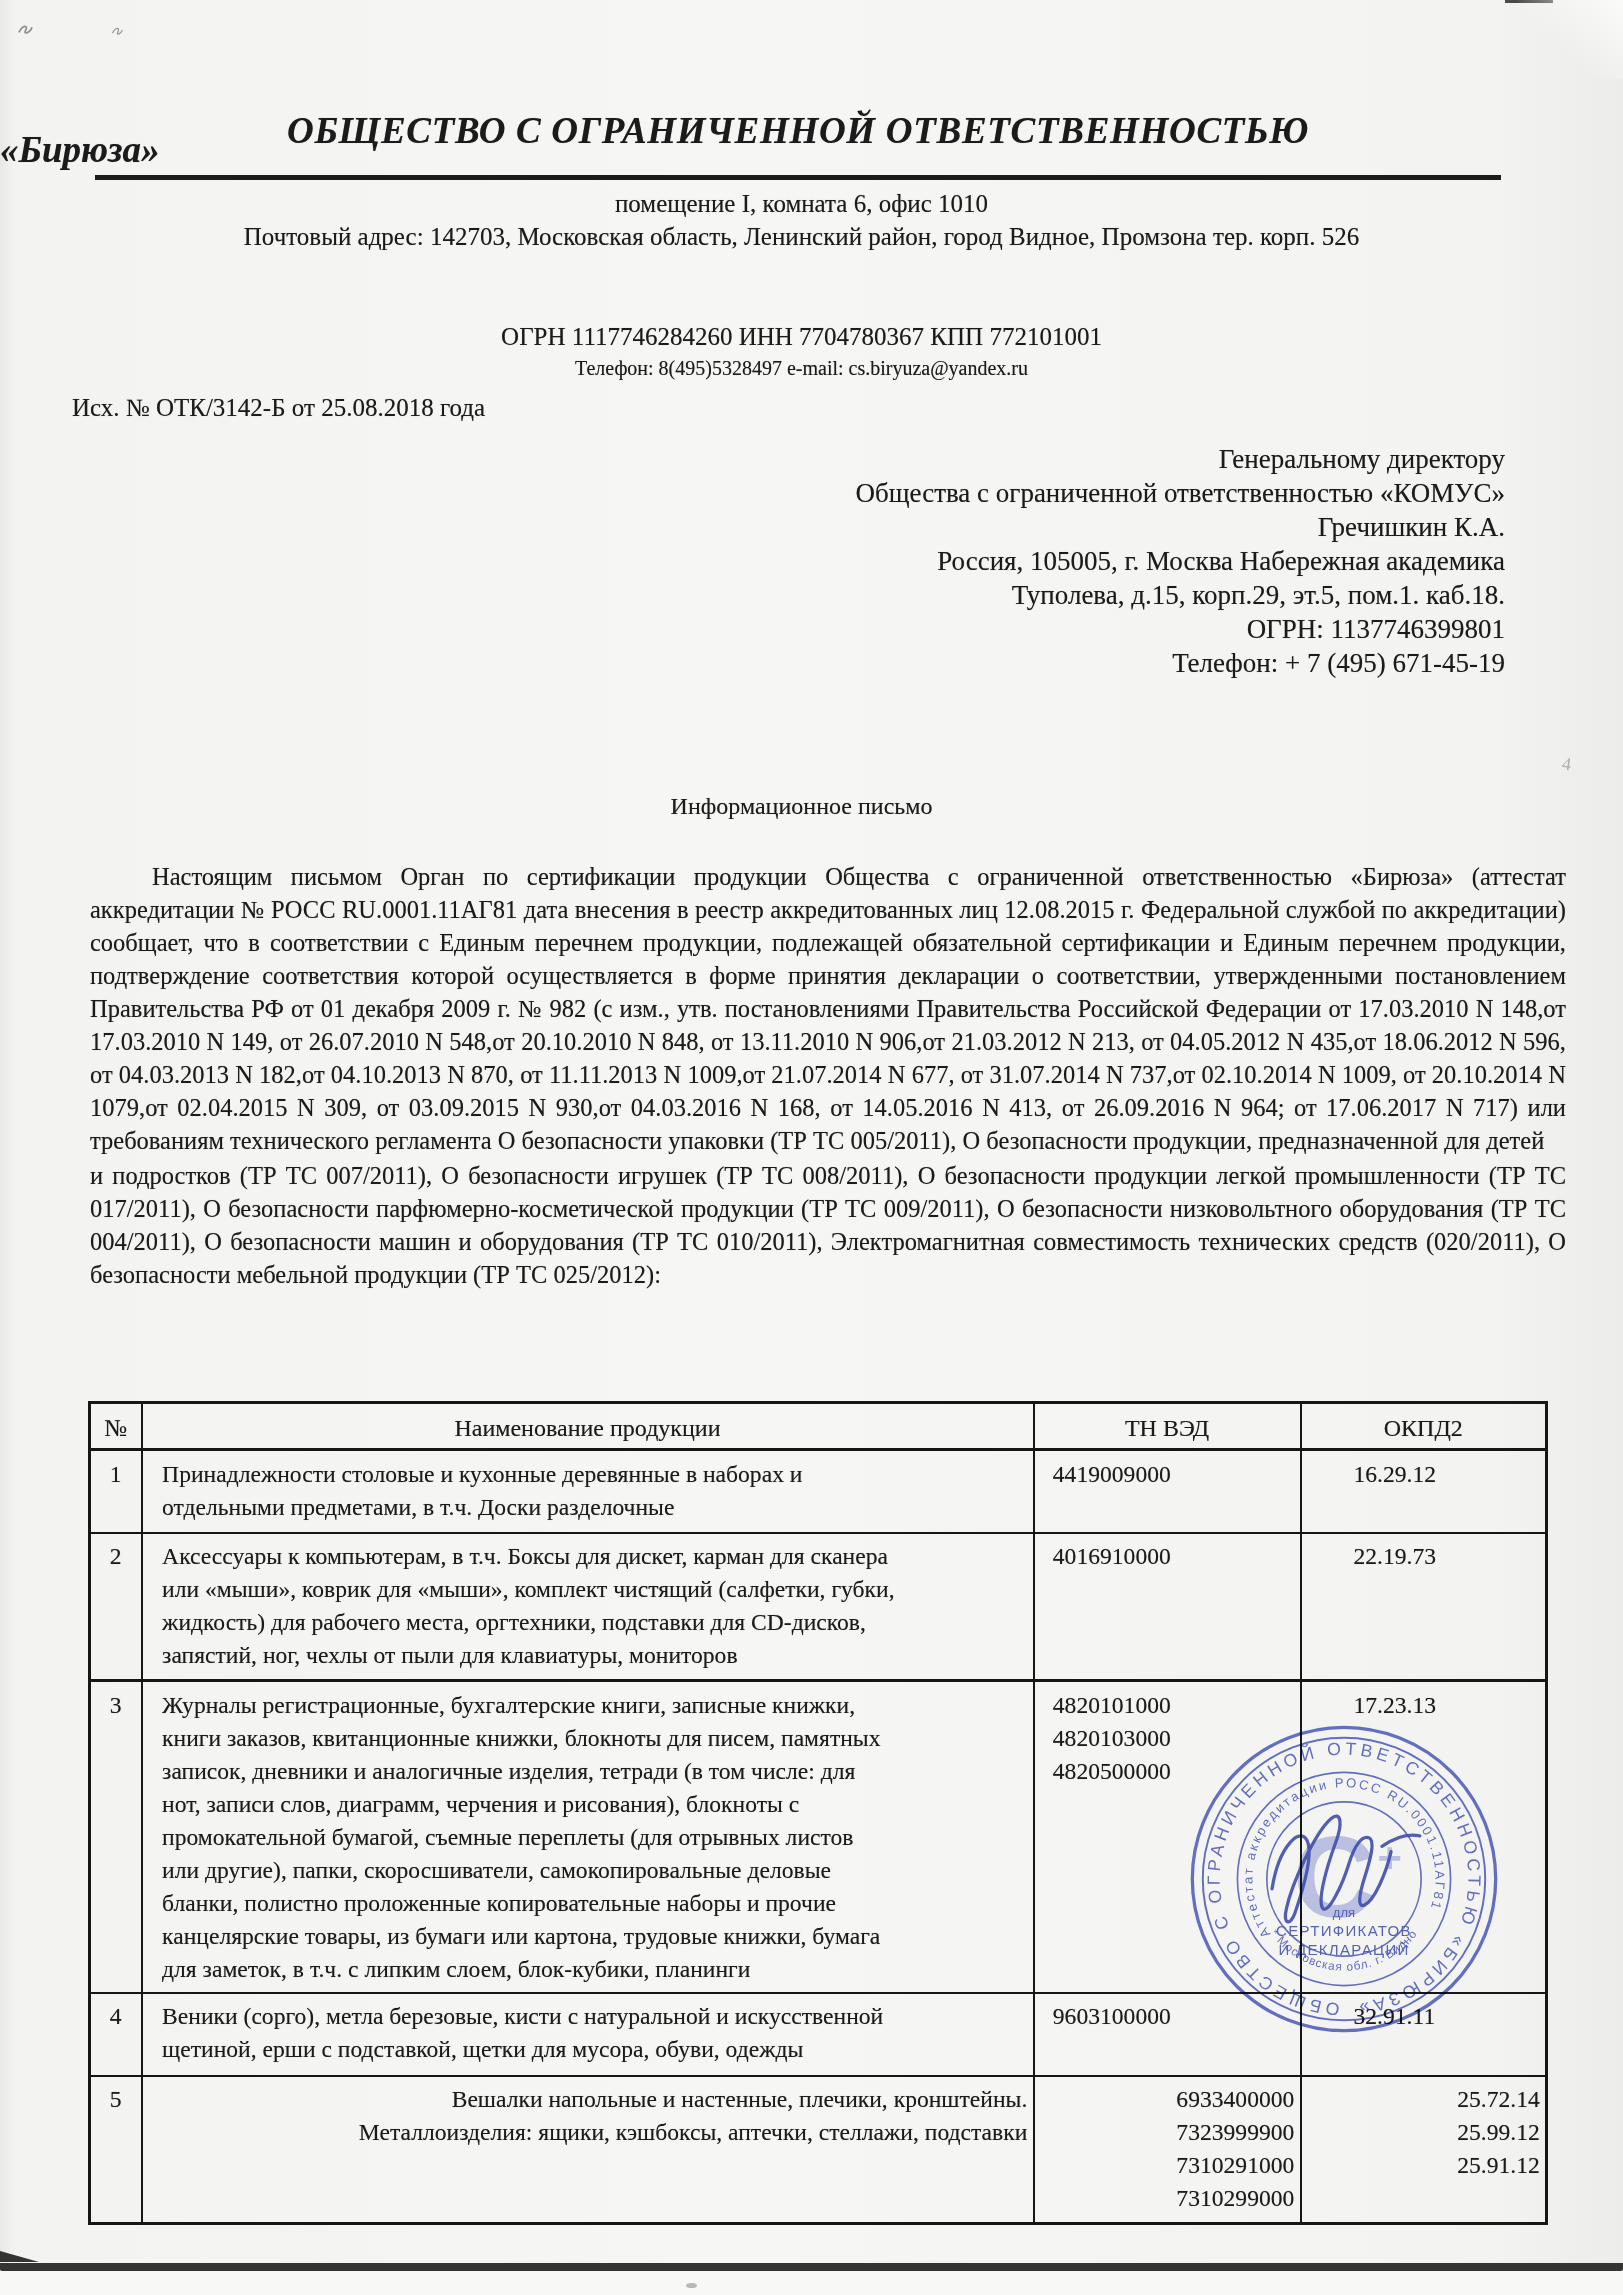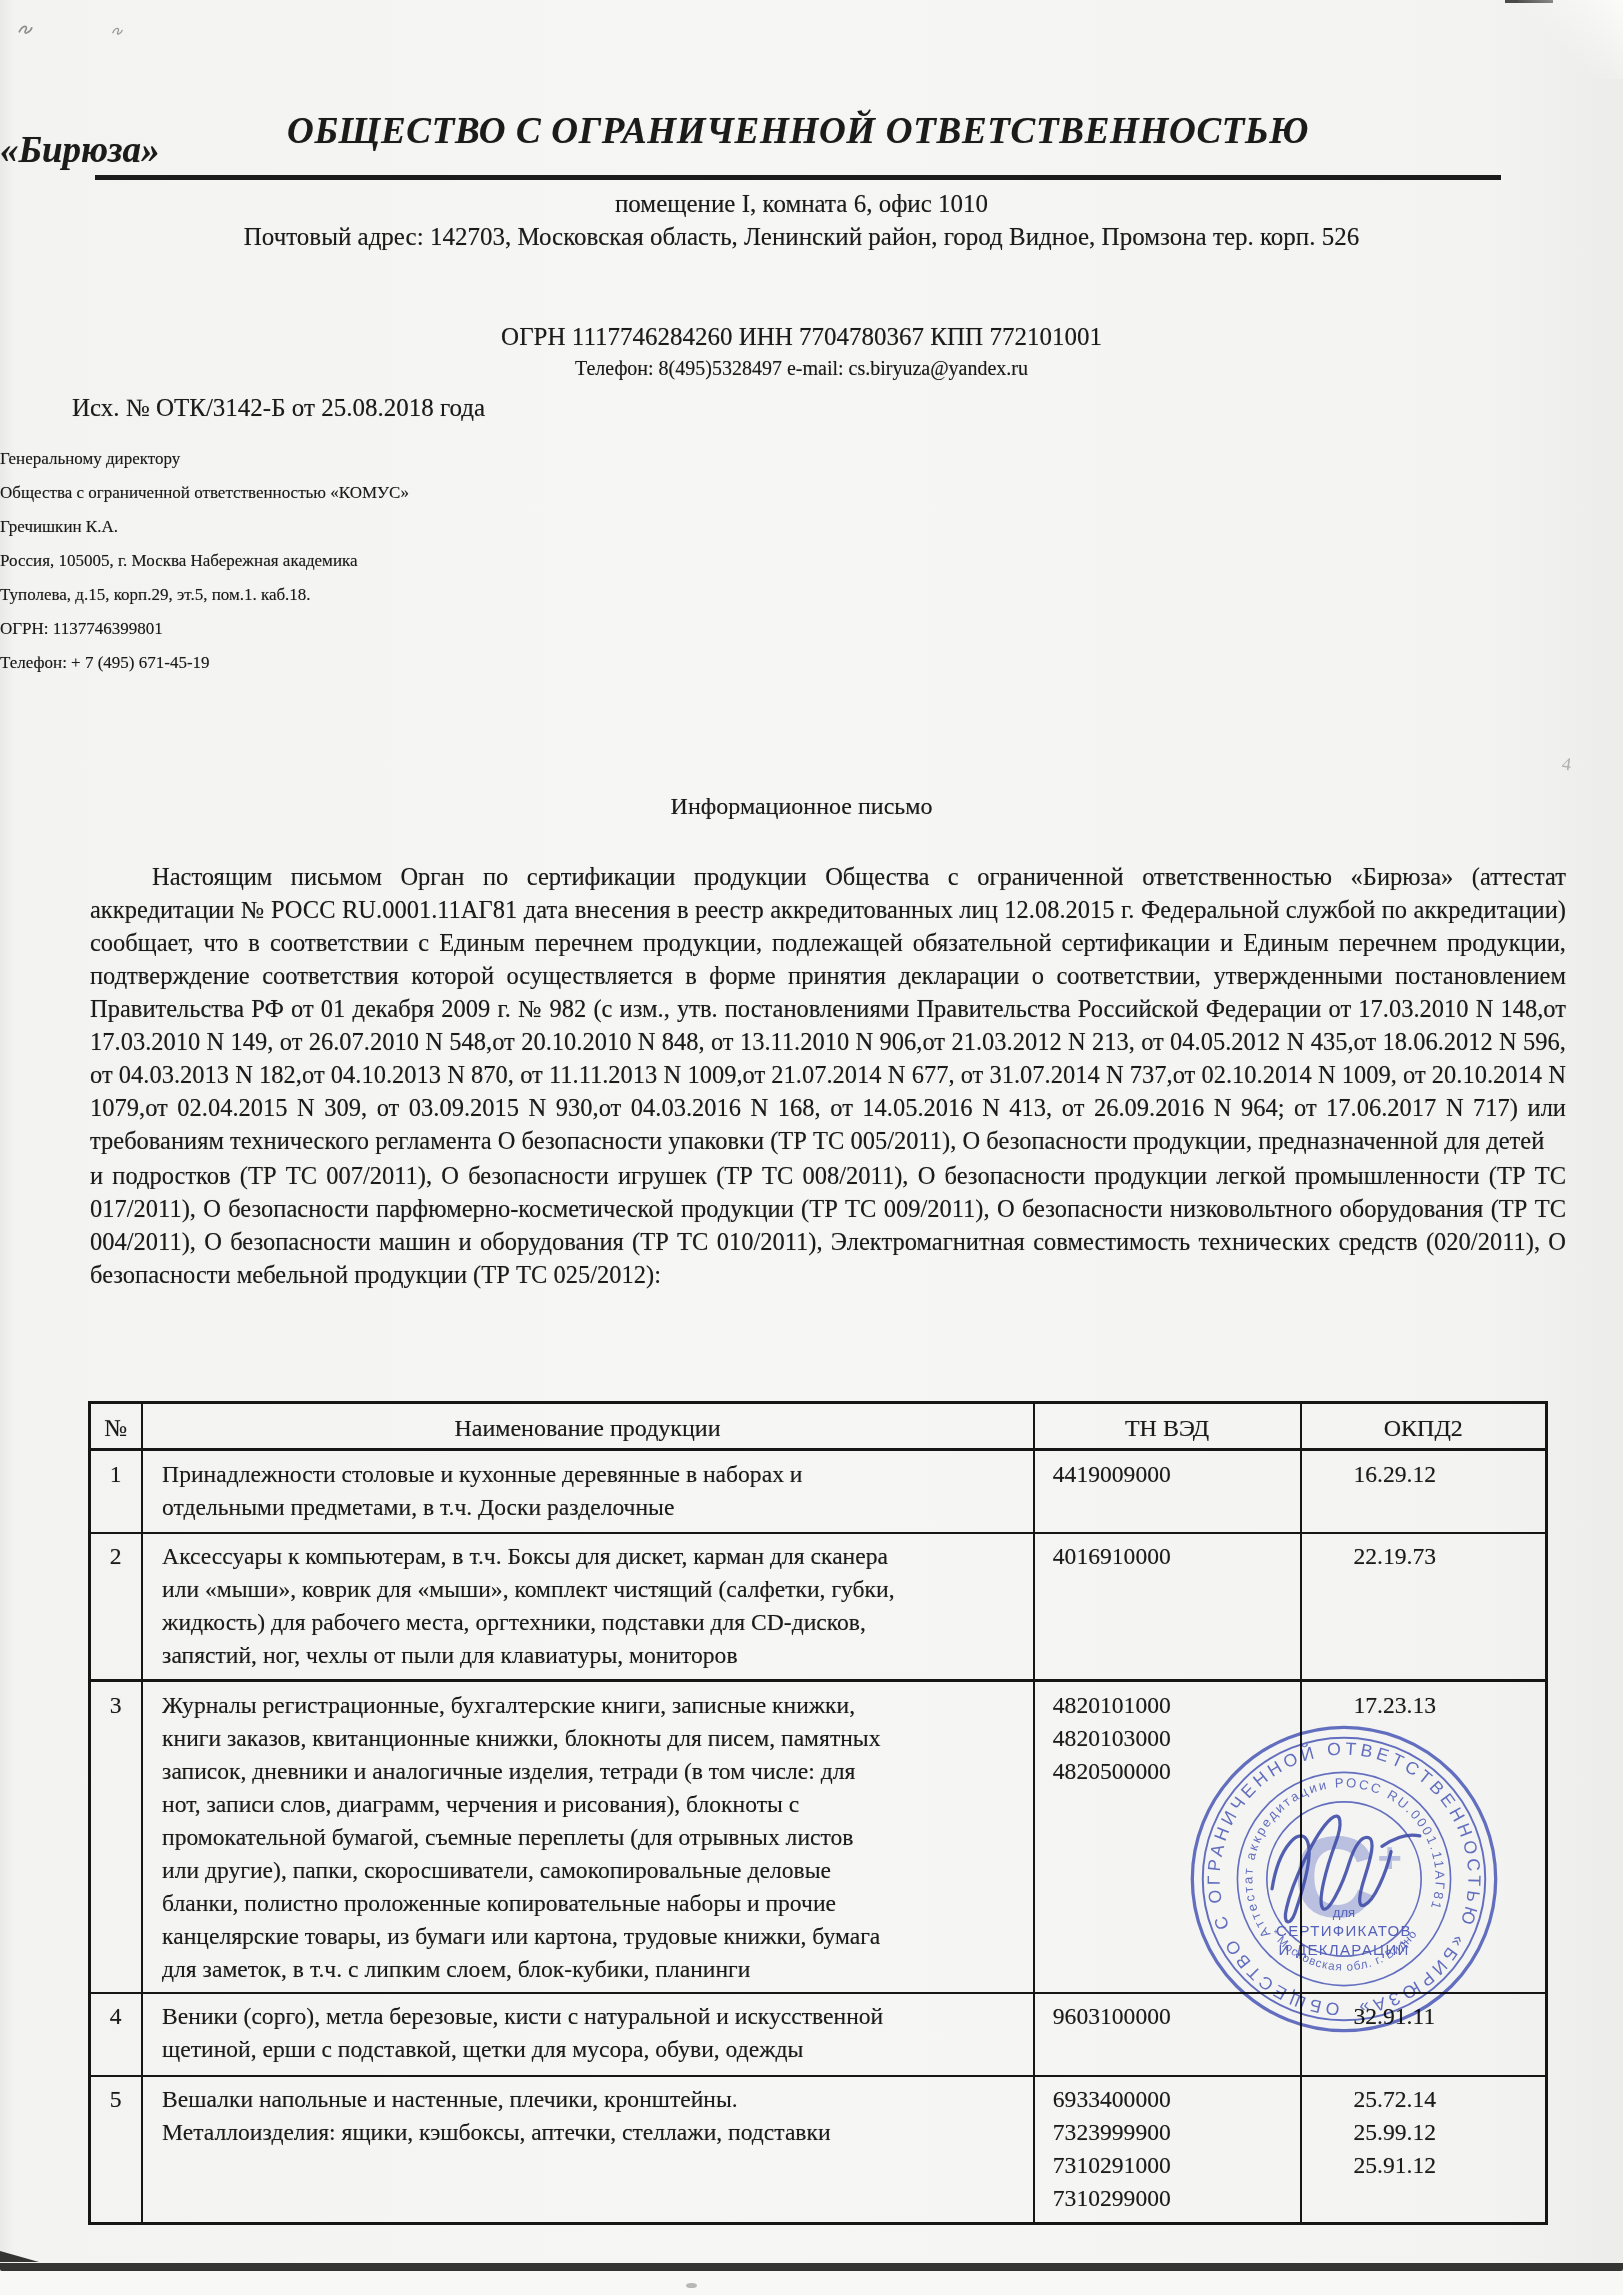--- a/index.html
+++ b/index.html
@@ -21,22 +21,22 @@
   .title2{position:absolute;top:128px;left:0;width:1596px;
           font-size:37px;font-weight:bold;font-style:italic;}
   .rule{position:absolute;top:175px;left:95px;width:1406px;height:5.2px;background:#1c1c1c;}
   .addr{position:absolute;top:187px;left:0;width:1603px;text-align:center;
         font-size:25px;line-height:33px;}
   .ogrn-line{position:absolute;top:323px;left:0;width:1603px;text-align:center;font-size:25px;}
   .phone-line{position:absolute;top:357px;left:0;width:1603px;text-align:center;font-size:20px;}
   .outgoing{position:absolute;top:394px;left:72px;font-size:25px;}
 
   
-  .recipient{position:absolute;top:442px;left:0;width:1505px;text-align:left;
-             font-size:17px;line-height:34px;}
+  .recipient{position:absolute;top:442px;left:0;width:1505px;text-align:right;
+             font-size:27px;line-height:34px;}
 
   
   .subject{position:absolute;top:793px;left:0;width:1603px;text-align:center;font-size:24px;}
   .body-text{position:absolute;top:858px;left:88px;width:1480px;
              font-size:24.5px;line-height:33px;text-align:justify;}
   .body-text p{margin:2px;}
   .body-text p.p1{text-indent:62px;}
 
   
   .prod-table{position:absolute;top:1401px;left:88px;width:1457px;
@@ -50,21 +50,21 @@
   .prod-table tr.hdr th{border-top:3.3px solid #161616;border-bottom:3.9px solid #161616;
                         font-weight:normal;text-align:center;font-size:24px;height:47px;padding-top:7.9px;}
   .prod-table td:first-child,.prod-table th:first-child{border-left:3.3px solid #161616;text-align:center;}
   .prod-table td:last-child,.prod-table th:last-child{border-right:3.3px solid #161616;}
   .prod-table tr:last-child td{border-bottom:3.3px solid #161616;}
   .prod-table tr.thick-bottom td{border-bottom:3.9px solid #161616;}
   .prod-table td.name{padding-left:19.6px;}
   .prod-table td.tnved{padding-left:18.3px;}
   .prod-table td.okpd{padding-left:52px;}
   .r1 td{height:83px;} .r2 td{height:148px;} .r3 td{height:312px;}
-  .r4 td{height:83px;} .r5 td{height:148px;}
+  .r4 td{height:83px;} .r5 td{height:148px;text-align:right;}
 
   
   .stamp{position:absolute;top:1709px;left:1174px;width:340px;height:340px;
          mix-blend-mode:multiply;opacity:.93;}
 
   
   .top-notch{position:absolute;top:0;left:1505px;width:48px;height:3.3px;background:#4a4a48;}
   .corner-light{position:absolute;top:0;right:0;width:105px;height:79px;
                 background:linear-gradient(225deg,#fbfbfa 0%,rgba(251,251,250,0) 60%);}
   .edge-mark{position:absolute;top:754px;left:1562px;font-size:18.3px;color:#b0b0ad;

